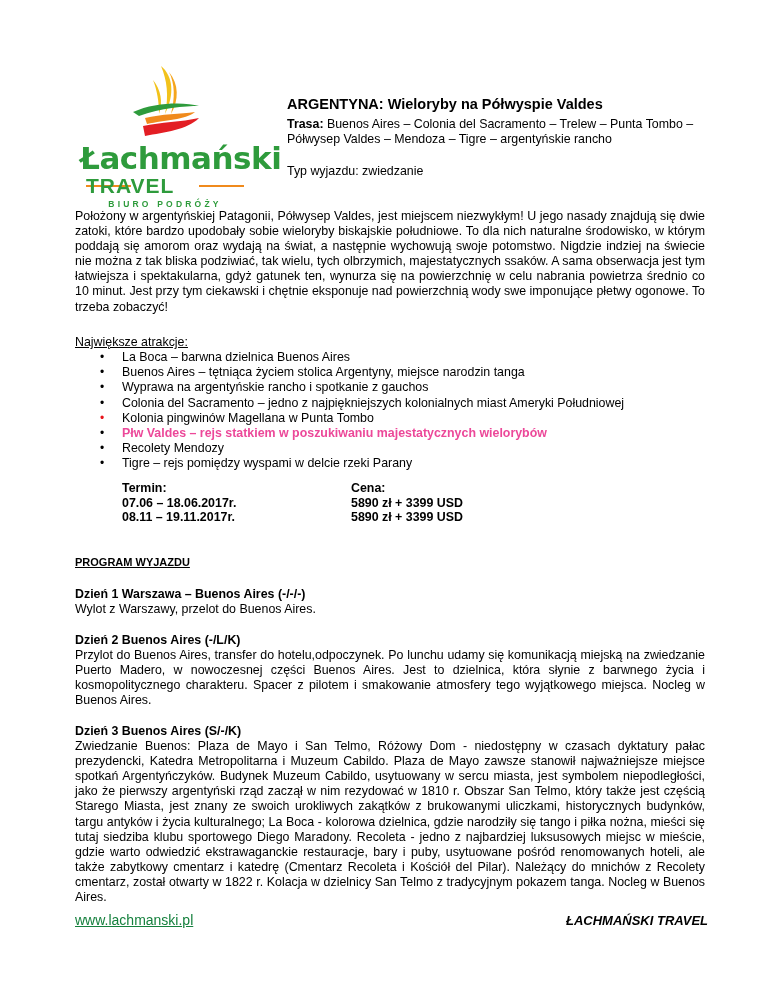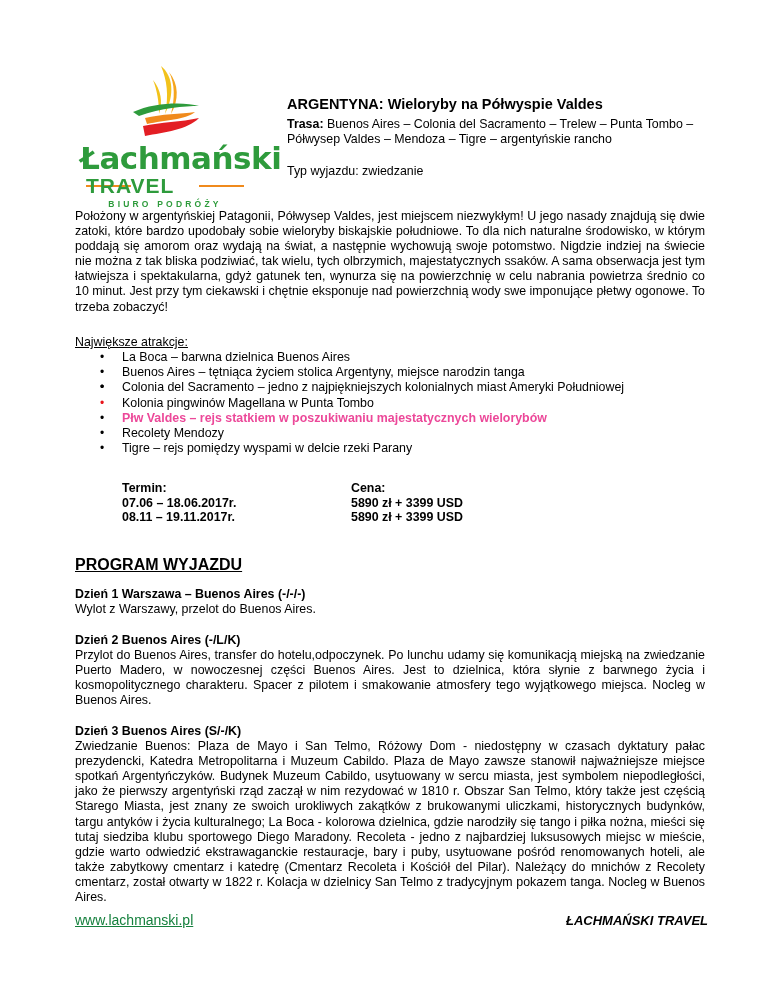--- a/index.html
+++ b/index.html
@@ -35,21 +35,21 @@
   .attr-list { position: absolute; left: 100px; top: 350px; margin: 0; padding: 0; list-style: none; }
   .attr-list li { position: relative; padding-left: 22px; line-height: 15.2px; white-space: nowrap; }
   .attr-list li .bullet { position: absolute; left: 0; top: 0; width: 22px; }
   .attr-list li .bullet::before { content: "•"; font-size: 12px; }
   .attr-list li.red-bullet .bullet { color: #e8141b; }
   .attr-list li.red-text { color: #ec4899; font-weight: bold; }
 
   .dates { position: absolute; left: 122px; top: 481px; font-weight: bold; line-height: 14.5px; }
   .prices { position: absolute; left: 351px; top: 481px; font-weight: bold; line-height: 14.5px; }
 
-  .program-title { position: absolute; left: 75px; top: 556px; font-weight: bold; font-size: 16px;
+  .program-title { position: absolute; left: 75px; top: 556px; font-weight: bold; font-size: 11px;
                    text-decoration: underline; }
 
   .day { position: absolute; left: 75px; width: 630px; line-height: 15.1px; text-align: justify; }
   .day-title { font-weight: bold; }
 
   .footer-link { position: absolute; left: 75px; top: 912px; color: #15803d; text-decoration: underline;
                  font-size: 14px; }
   .footer-brand { position: absolute; right: 60px; top: 913px; font-weight: bold; font-style: italic;
                   font-size: 13px; }
 </style>
@@ -81,21 +81,21 @@
     <b>Trasa:</b><span> Buenos Aires – Colonia del Sacramento – Trelew – Punta Tombo – Półwysep Valdes – Mendoza – Tigre – argentyńskie rancho</span>
   </div>
   <div class="type">Typ wyjazdu: zwiedzanie</div>
 
   <div class="intro">Położony w argentyńskiej Patagonii, Półwysep Valdes, jest miejscem niezwykłym! U jego nasady znajdują się dwie zatoki, które bardzo upodobały sobie wieloryby biskajskie południowe. To dla nich naturalne środowisko, w którym poddają się amorom oraz wydają na świat, a  następnie wychowują swoje potomstwo. Nigdzie indziej na świecie nie można z tak bliska podziwiać, tak wielu, tych olbrzymich, majestatycznych ssaków. A sama obserwacja jest tym łatwiejsza i spektakularna, gdyż gatunek ten, wynurza się na powierzchnię w celu nabrania powietrza średnio co 10 minut. Jest przy tym ciekawski i chętnie eksponuje nad powierzchnią wody swe imponujące płetwy ogonowe. To trzeba zobaczyć!</div>
 
   <div class="attr-head">Największe atrakcje:</div>
   <ul class="attr-list">
     <li><span class="bullet"></span><span>La Boca – barwna dzielnica Buenos Aires</span></li>
     <li><span class="bullet"></span><span>Buenos Aires – tętniąca życiem stolica Argentyny, miejsce narodzin tanga</span></li>
-    <li><span class="bullet"></span></li>
+    <li><span class="bullet"></span><span>Wyprawa na argentyńskie rancho i spotkanie z gauchos</span></li>
     <li><span class="bullet"></span><span>Colonia del Sacramento – jedno z najpiękniejszych kolonialnych miast Ameryki Południowej</span></li>
     <li class="red-bullet"><span class="bullet"></span><span>Kolonia pingwinów Magellana w Punta Tombo</span></li>
     <li class="red-text"><span class="bullet" style="color:#000;font-weight:normal"></span><span>Płw Valdes – rejs statkiem w poszukiwaniu majestatycznych wielorybów</span></li>
     <li><span class="bullet"></span><span>Recolety Mendozy</span></li>
     <li><span class="bullet"></span><span>Tigre – rejs pomiędzy wyspami w delcie rzeki Parany</span></li>
   </ul>
 
   <div class="dates">
     <div>Termin:</div>
     <div>07.06 – 18.06.2017r.</div>

